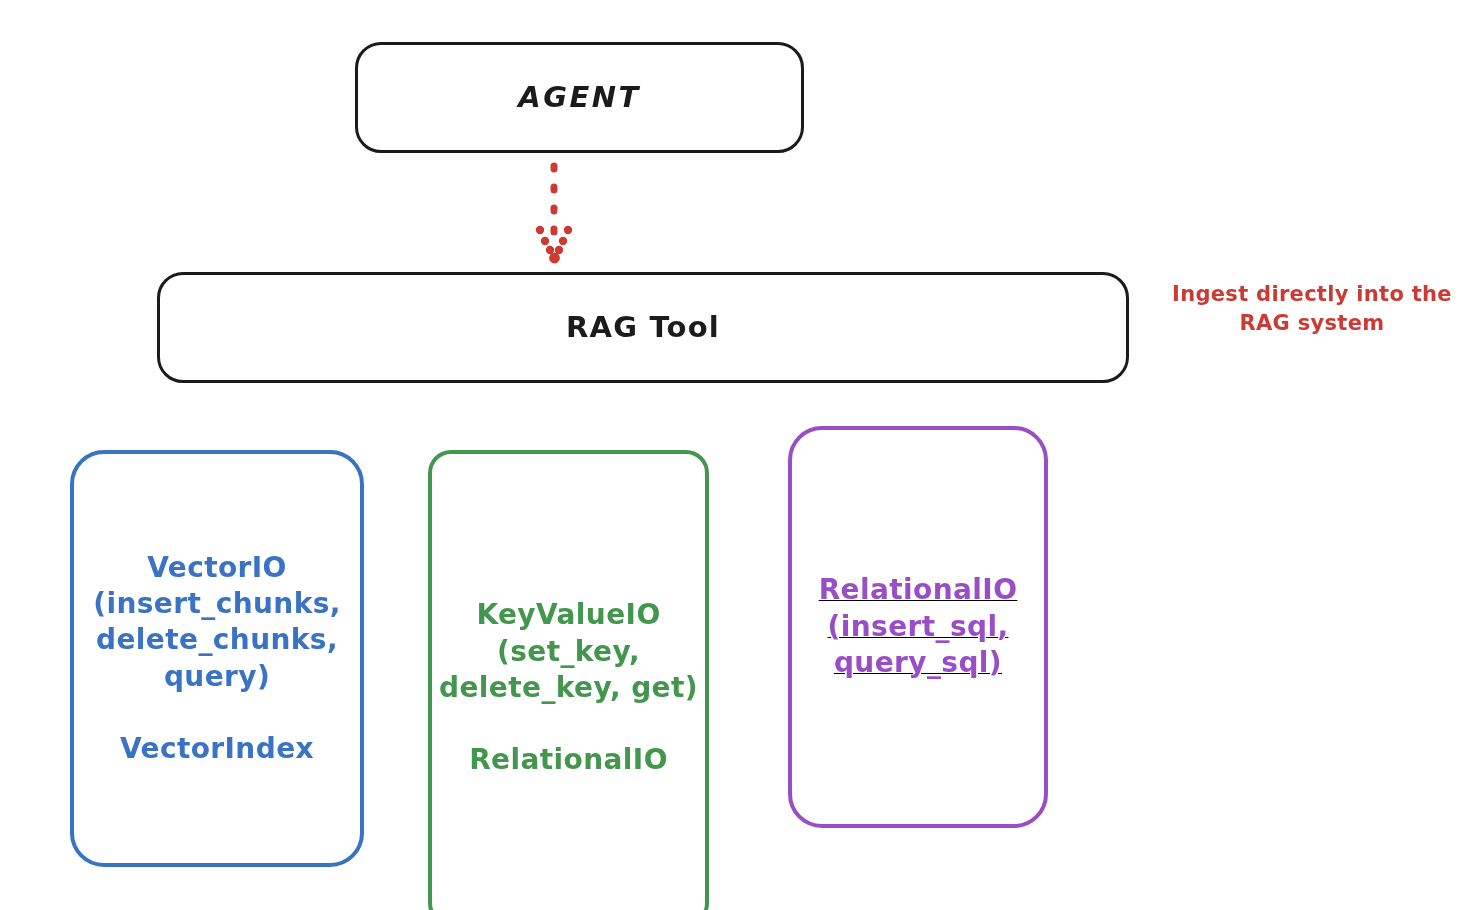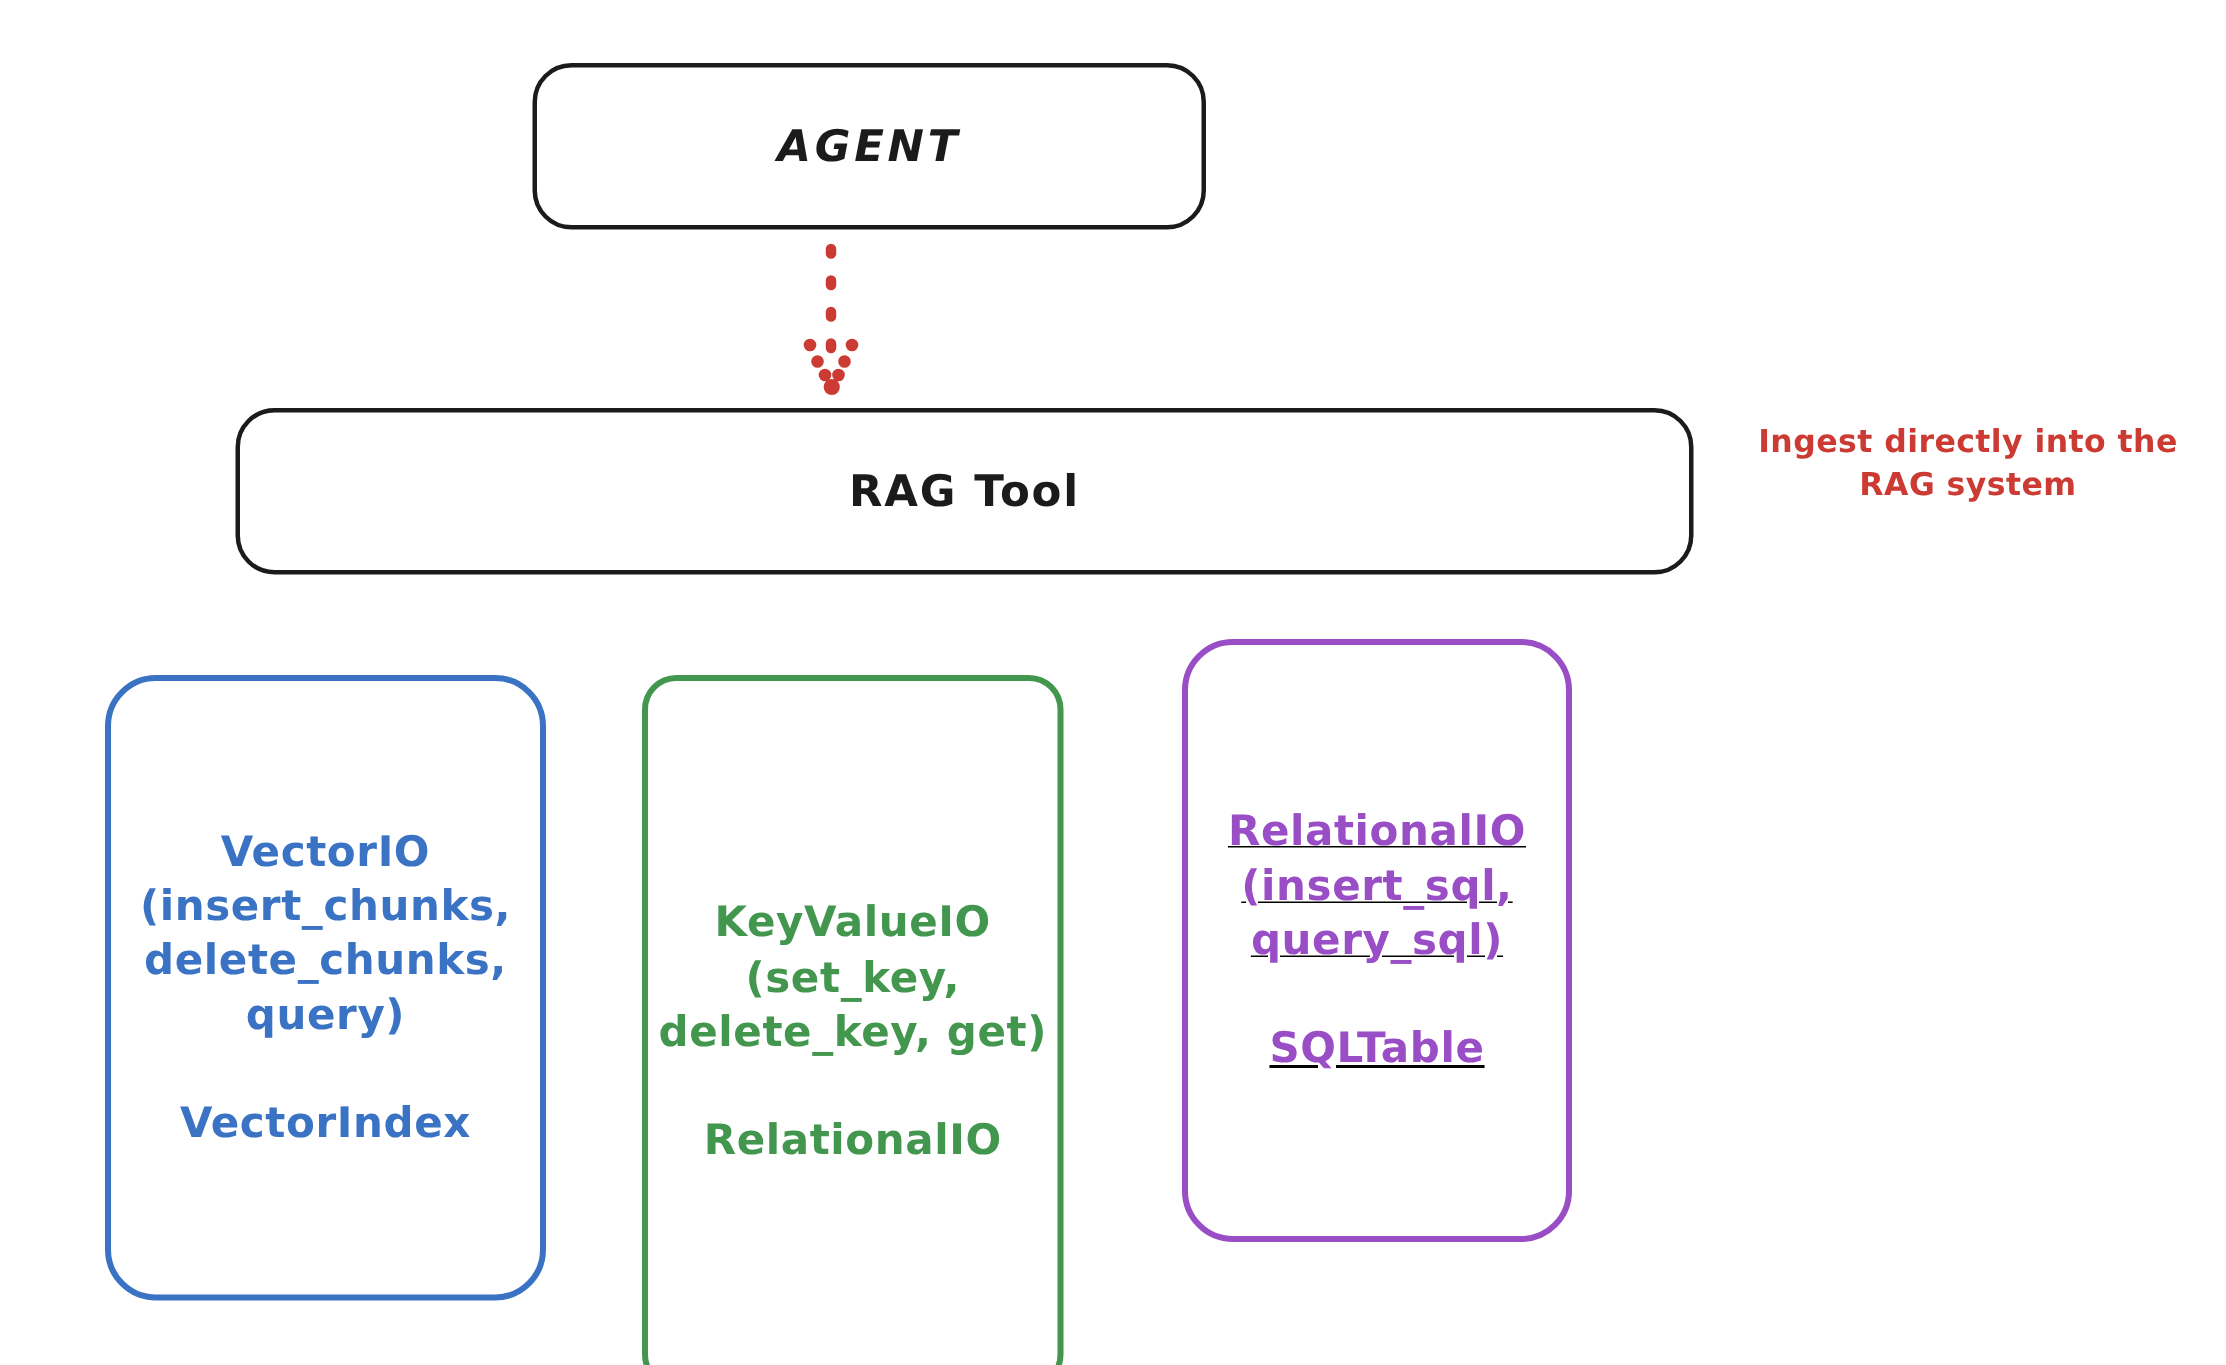--- a/index.html
+++ b/index.html
@@ -178,20 +178,19 @@
 delete_key, get)</span>
       <span class="node-label node-sub">RelationalIO</span>
     </div>
   </div>
 
   <div class="node box-color" id="node-relationalio">
     <div class="node-inner">
       <span class="node-label">RelationalIO
 (insert_sql,
 query_sql)</span>
-      <span class="node-label node-sub">SQLTable</span>
     </div>
   </div>
 
   <div id="annotation-text">Ingest directly into
 the RAG system</div>
 
 </div>
 
 </body></html>

